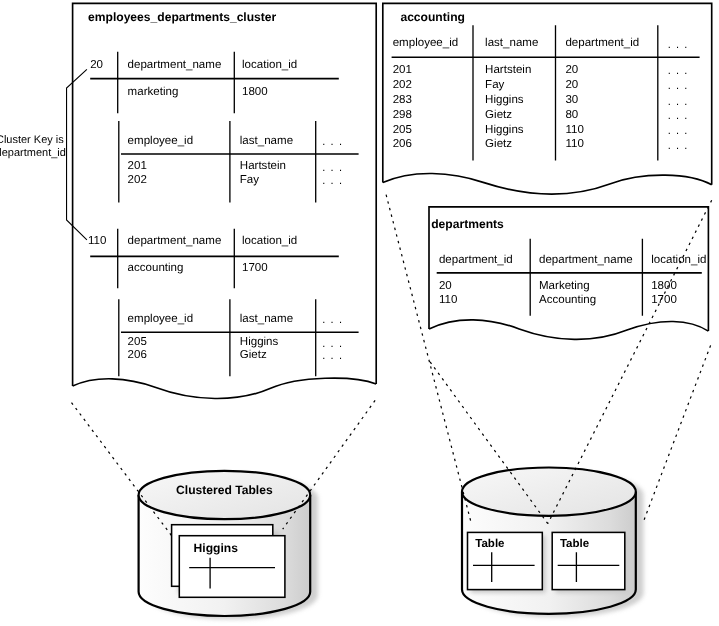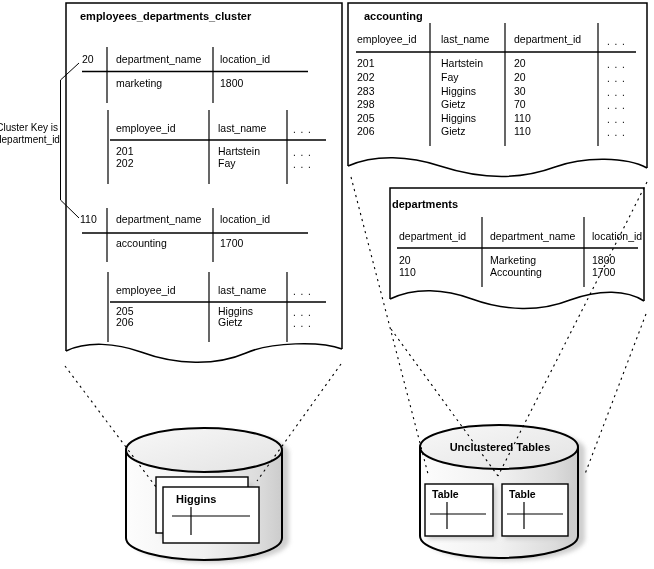--- a/index.html
+++ b/index.html
@@ -183,21 +183,21 @@
   <span class="t" style="left:514px;top:72px">20</span>
   <span class="t dots" style="left:607px;top:73px">. . .</span>
 
   <span class="t" style="left:357px;top:86px">283</span>
   <span class="t" style="left:441px;top:86px">Higgins</span>
   <span class="t" style="left:514px;top:86px">30</span>
   <span class="t dots" style="left:607px;top:87px">. . .</span>
 
   <span class="t" style="left:357px;top:99px">298</span>
   <span class="t" style="left:441px;top:99px">Gietz</span>
-  <span class="t" style="left:514px;top:99px">70</span>
+  <span class="t" style="left:514px;top:99px">80</span>
   <span class="t dots" style="left:607px;top:100px">. . .</span>
 
   <span class="t" style="left:357px;top:113px">205</span>
   <span class="t" style="left:441px;top:113px">Higgins</span>
   <span class="t" style="left:514px;top:113px">110</span>
   <span class="t dots" style="left:607px;top:114px">. . .</span>
 
   <span class="t" style="left:357px;top:126px">206</span>
   <span class="t" style="left:441px;top:126px">Gietz</span>
   <span class="t" style="left:514px;top:126px">110</span>
@@ -208,19 +208,19 @@
   <span class="t" style="left:490px;top:231px">department_name</span>
   <span class="t" style="left:592px;top:231px">location_id</span>
 
   <span class="t" style="left:399px;top:255px">20</span>
   <span class="t" style="left:490px;top:255px">Marketing</span>
   <span class="t" style="left:592px;top:255px">1800</span>
   <span class="t" style="left:399px;top:267px">110</span>
   <span class="t" style="left:490px;top:267px">Accounting</span>
   <span class="t" style="left:592px;top:267px">1700</span>
 
-  <span class="cyl-label" style="left:424px;top:441px;width:152px">Unclustered Tables</span>
+  <span class="cyl-label" style="left:129px;top:440px;width:150px">Clustered Tables</span>
 
   <span class="t b" style="left:176px;top:493px">Higgins</span>
   <span class="t b" style="left:432px;top:489px;font-size:10.5px">Table</span>
   <span class="t b" style="left:509px;top:489px;font-size:10.5px">Table</span>
 
 </div>
 
 </body></html>

